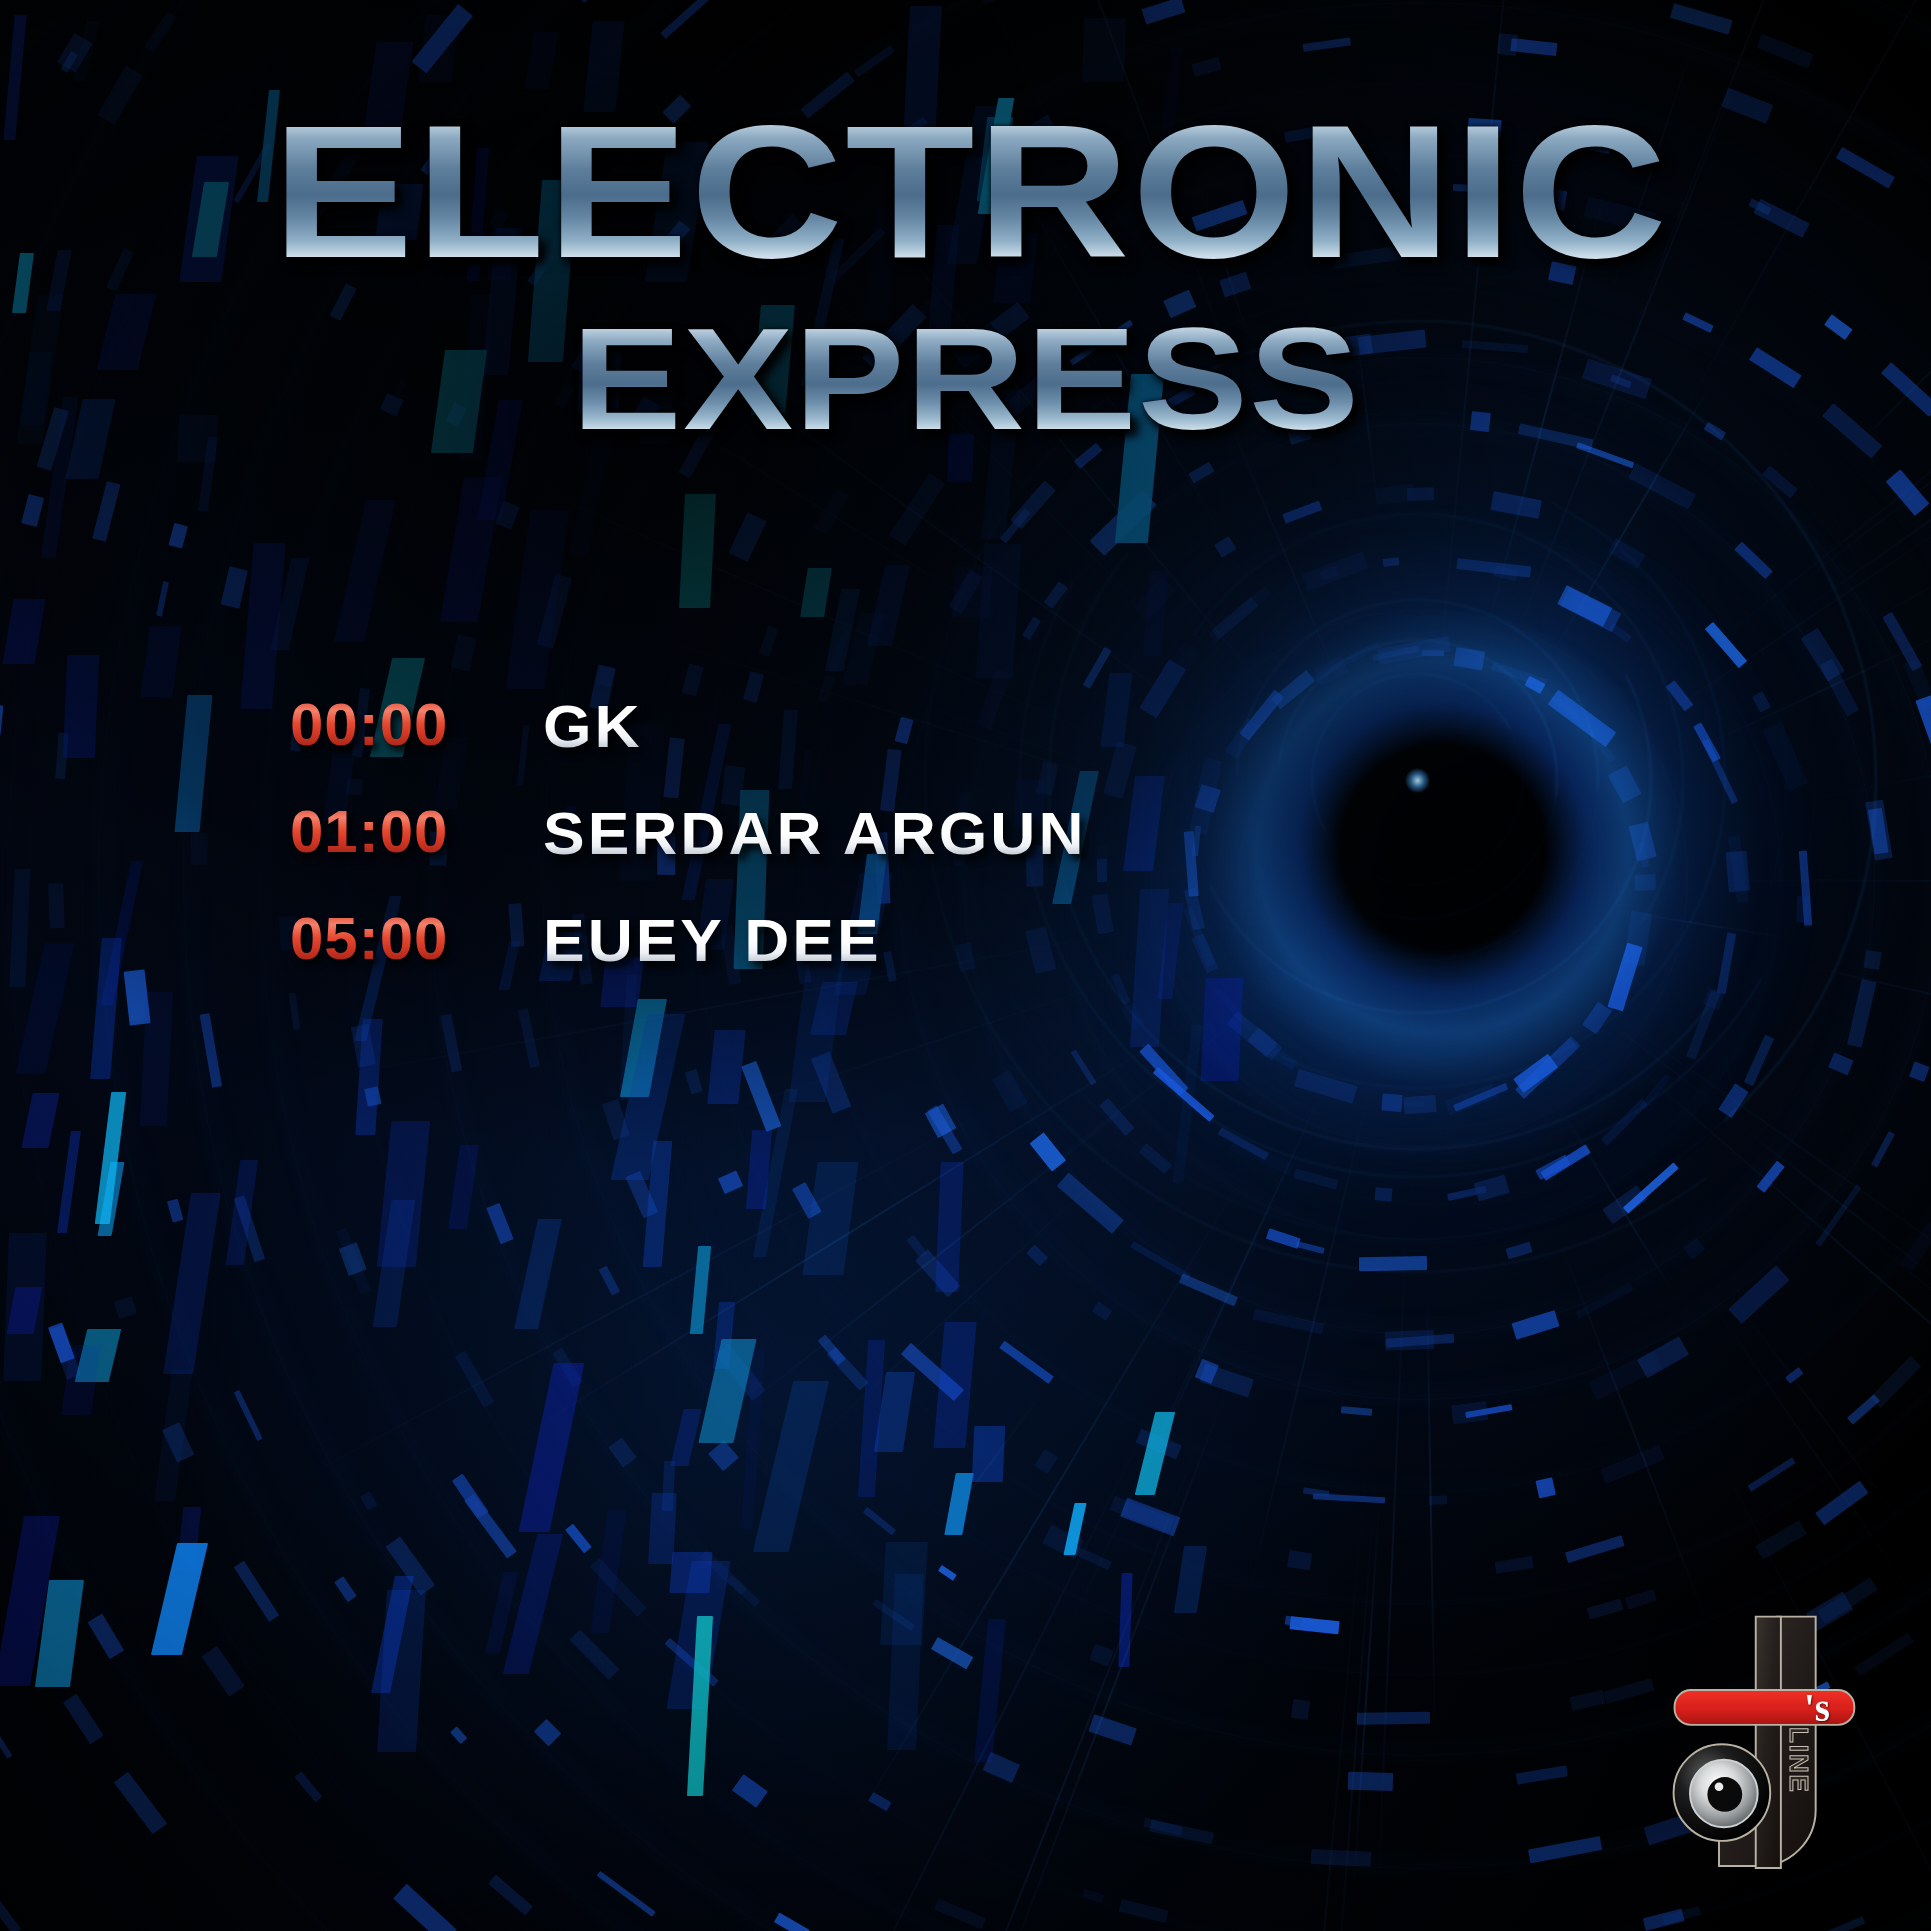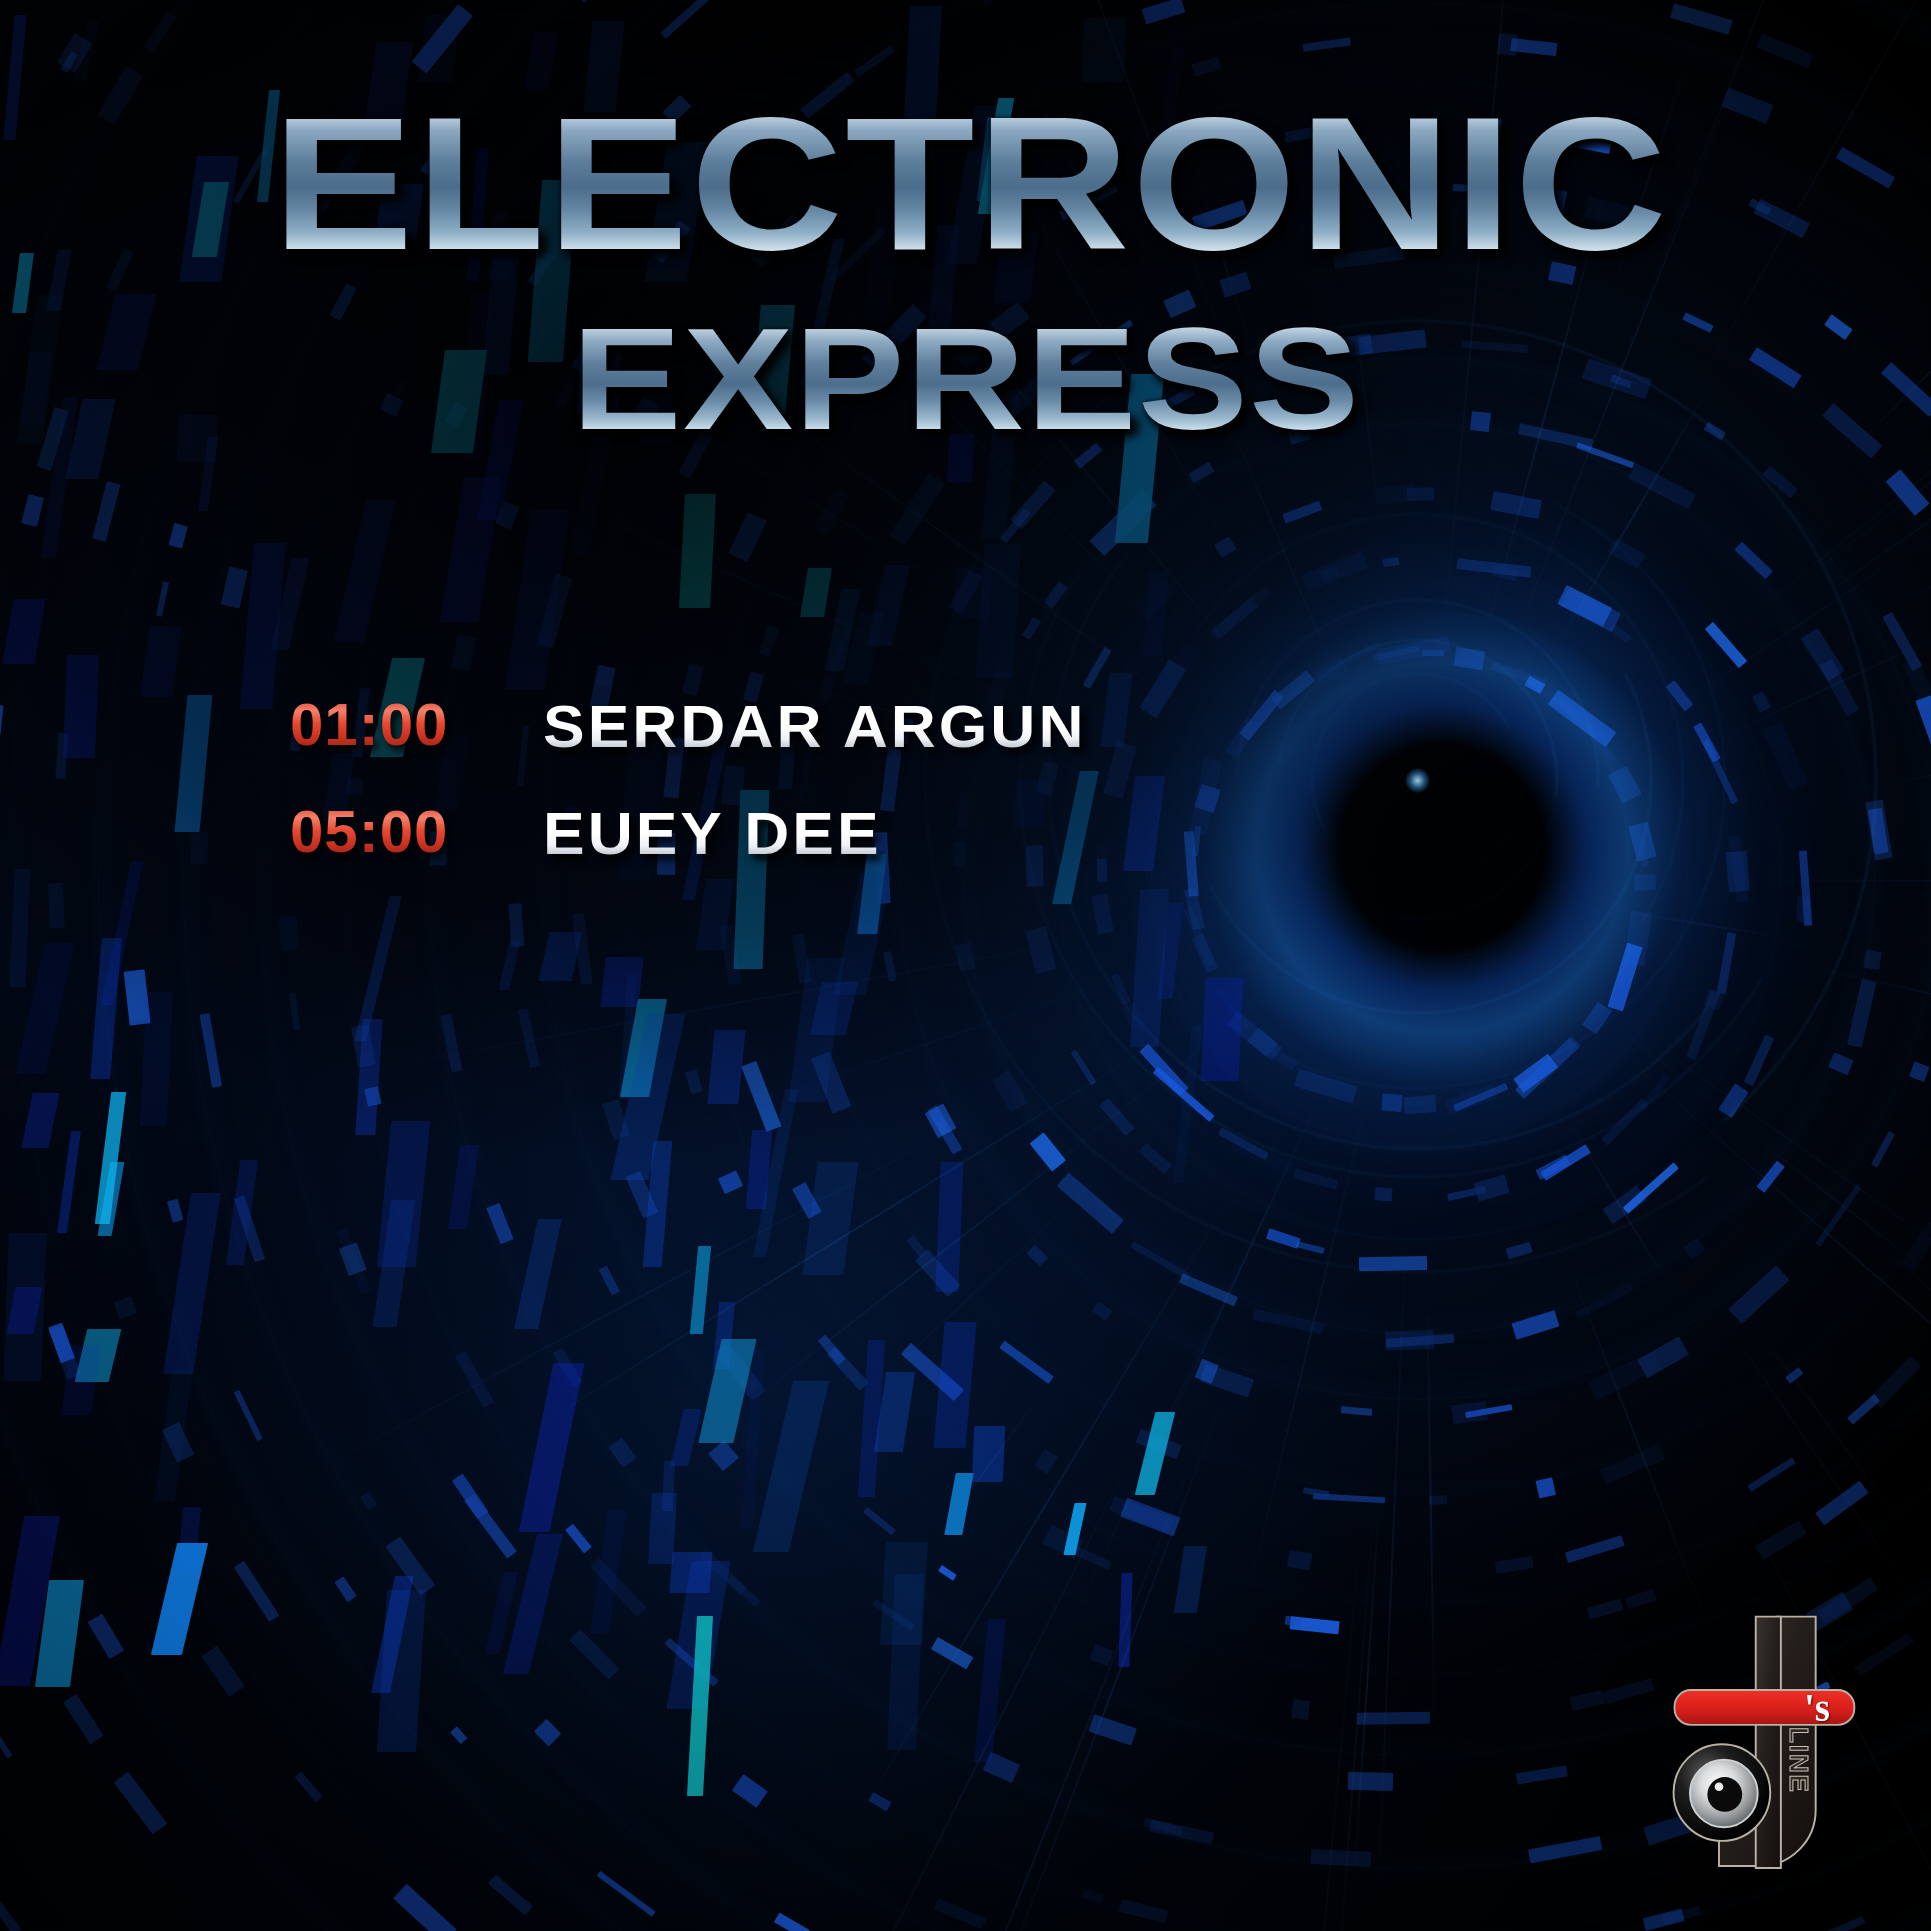--- a/index.html
+++ b/index.html
@@ -99,21 +99,21 @@
   
   .techno {
     font-family:"Liberation Sans", sans-serif;
     font-weight:bold;
     text-transform:uppercase;
     white-space:nowrap;
   }
 
   
   .title-wrap {
-    position:absolute; left:0; right:0; top:89px;
+    position:absolute; left:0; right:0; top:97px;
     text-align:center;
     padding-left:11px;
   }
   .title-main {
     display:inline-block;
     font-size:189px;
     line-height:1.0;
     letter-spacing:1.9px;
     transform:scaleX(1.12);
     background:linear-gradient(to bottom,
@@ -989,20 +989,24 @@
     <div class="title-wrap">
       <div class="techno title-main">ELECTRONIC</div>
     </div>
     <div class="title-sub-wrap">
       <div class="techno title-sub">EXPRESS</div>
     </div>
 
 
     <div class="lineup" id="lineup">
         <div class="row">
+          <div class="techno row-time">00:00</div>
+          <div class="techno row-name">GK</div>
+        </div>
+        <div class="row">
           <div class="techno row-time">01:00</div>
           <div class="techno row-name">SERDAR ARGUN</div>
         </div>
         <div class="row">
           <div class="techno row-time">05:00</div>
           <div class="techno row-name">EUEY DEE</div>
         </div>
       </div>
 
 

